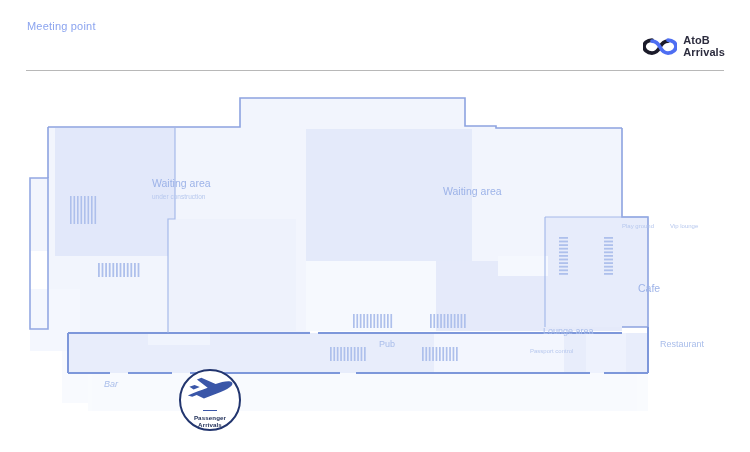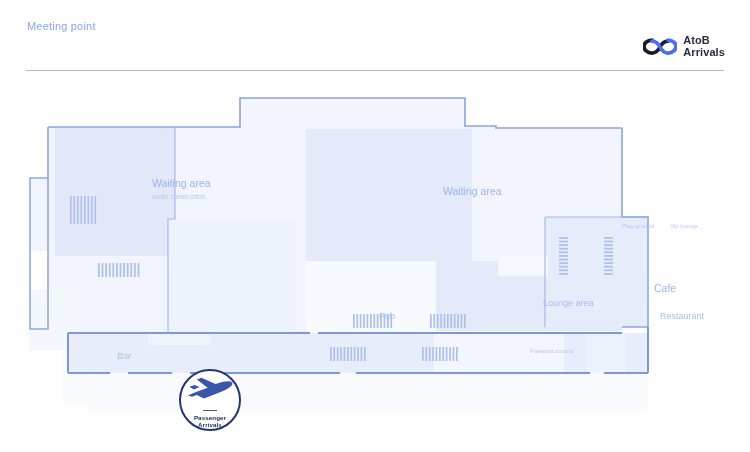--- a/index.html
+++ b/index.html
@@ -31,21 +31,21 @@
   .logo-mark { width: 34px; height: 17px; display: block; }
   .logo-text { line-height: 1.12; font-size: 11px; font-weight: 700; color: #2c2c3e; letter-spacing: .1px; }
 
   
   .map { position: absolute; left: 0; top: 71px; width: 620px; height: 381px; }
   .map svg { display: block; width: 750px; height: 381px; }
 
   
   .maplabel { position: absolute; color: #a8bcec; white-space: nowrap; }
   .lbl-lg  { font-size: 10.5px; color: #9db3e8; }
-  .lbl-md  { font-size: 9px;   color: #a9bdea; }
+  .lbl-md  { font-size: 9px;   color: #a9bdea; margin-top: 28px; }
   .lbl-sm  { font-size: 6px;   color: #b7c8ee; }
 
   
   .pin { position: absolute; left: 176px; top: 298px; width: 68px; height: 74px; }
   .pin-tail { position: absolute; left: 0; top: 0; width: 68px; height: 74px; }
   .pin-circle {
     position: absolute; left: 3px; top: 0; width: 62px; height: 62px;
     border-radius: 50%; background: #ffffff; border: 2.4px solid #22356e;
     display: flex; flex-direction: column; align-items: center; justify-content: center;
   }
@@ -243,27 +243,27 @@
     </svg>
 
     <div class="maplabel lbl-lg" style="left:152px; top:106px;">Waiting area</div>
     <div class="maplabel lbl-sm" style="left:152px; top:122px; font-size:6.5px;">under construction</div>
 
     <div class="maplabel lbl-lg" style="left:443px; top:114px;">Waiting area</div>
 
     <div class="maplabel lbl-sm" style="left:622px; top:152px;">Play ground</div>
     <div class="maplabel lbl-sm" style="left:670px; top:152px;">Vip lounge</div>
 
-    <div class="maplabel lbl-lg" style="left:654px; top:211px;">Cafe</div>
+    <div class="maplabel lbl-lg" style="left:638px; top:211px;">Cafe</div>
     <div class="maplabel lbl-md" style="left:543px; top:227px;">Lounge area</div>
     <div class="maplabel lbl-md" style="left:630px; top:240px;padding-left:30px;">Restaurant</div>
 
     <div class="maplabel lbl-md" style="left:379px; top:240px;">Pub</div>
 
-    <div class="maplabel lbl-md" style="left:117px; top:280px;font-style:italic;">Bar</div>
+    <div class="maplabel lbl-md" style="left:104px; top:280px;font-style:italic;">Bar</div>
     <div class="maplabel lbl-sm" style="left:530px; top:277px;">Passport control</div>
 
     <div class="pin">
       <svg class="pin-tail" viewBox="0 0 68 74">
         <path d="M42 52 L57 74 L46 58 Z" fill="#ffffff" stroke="#22356e" stroke-width="2.4" stroke-linejoin="round"></path>
       </svg>
       <div class="pin-circle">
         <svg class="pin-icon" viewBox="0 0 24 16">
           <path d="M2.5 10.5 C5 9.4 8 8.3 11 7.2 L6.4 3.6 L8.3 2.9 L14.4 5.6 C16.4 4.9 18.6 4.3 20.2 4.4
                    C21.6 4.5 22 5.4 21.2 6.3 C20.4 7.2 18.6 8.2 16.6 9 L9.4 11.8 L6.3 10.3 L4.4 11 Z" fill="#3a56a8"></path>

